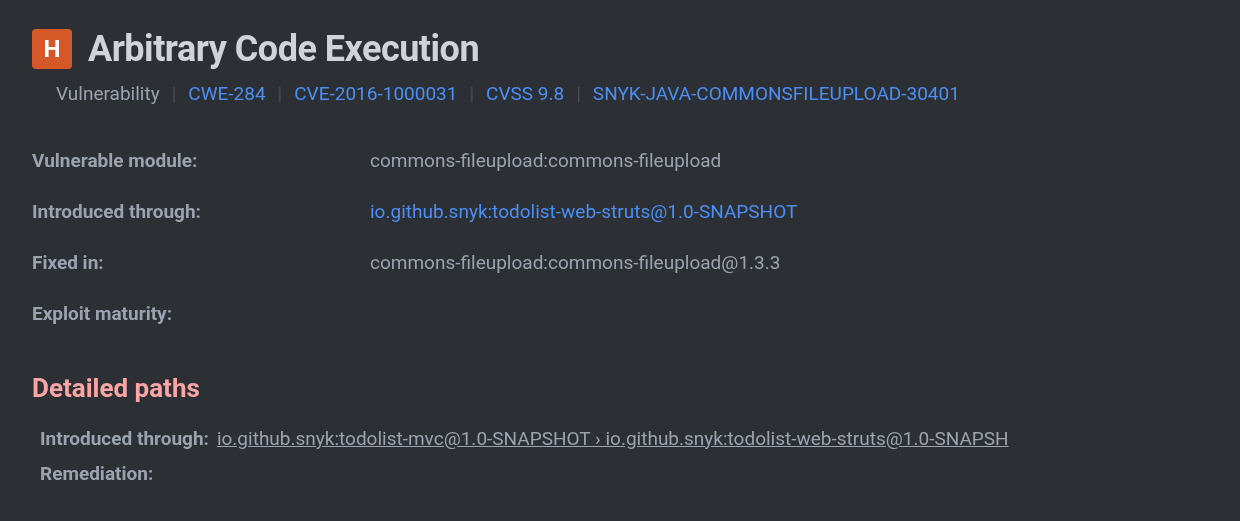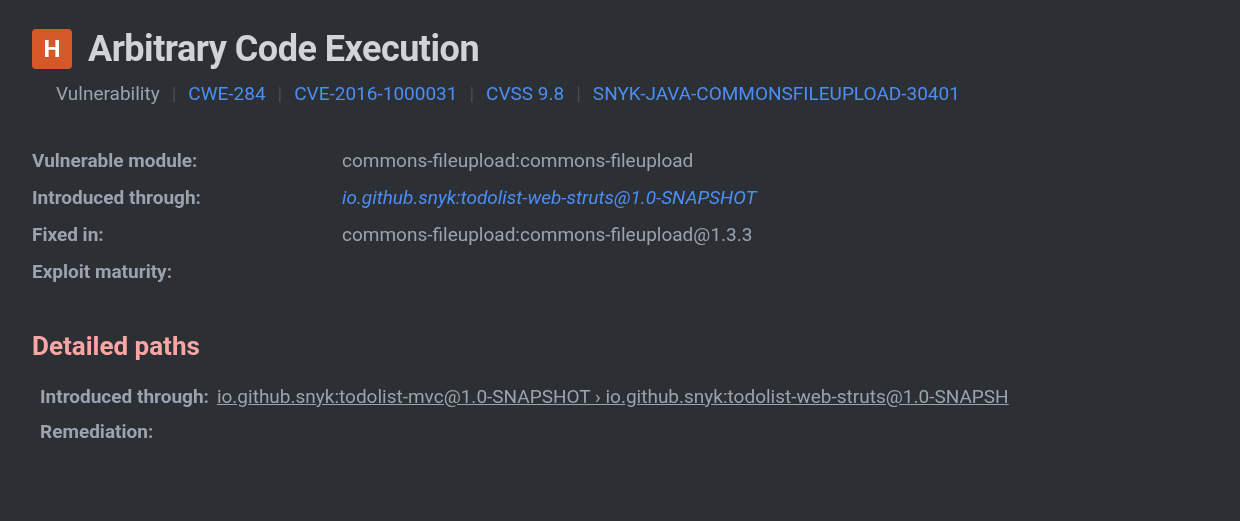--- a/index.html
+++ b/index.html
@@ -60,31 +60,31 @@
       color: #4b8ff5;
       text-decoration: none;
       cursor: pointer;
     }
     .details-grid {
       display: grid;
       grid-template-columns: 310px 1fr;
       row-gap: 14px;
       margin-bottom: 48px;
       font-size: 19px;
+      gap: 28px;
     }
     .detail-label {
       color: #9ca3af;
       font-weight: 700;
     }
     .detail-value {
       color: #9ca3af;
     }
     .detail-value.link {
       color: #4b8ff5;
-      font-style: italic;
     }
     .section-title {
       color: #fca5a5;
       font-size: 26px;
       font-weight: 700;
       margin-bottom: 24px;
     }
     .path-row {
       display: flex;
       gap: 8px;

